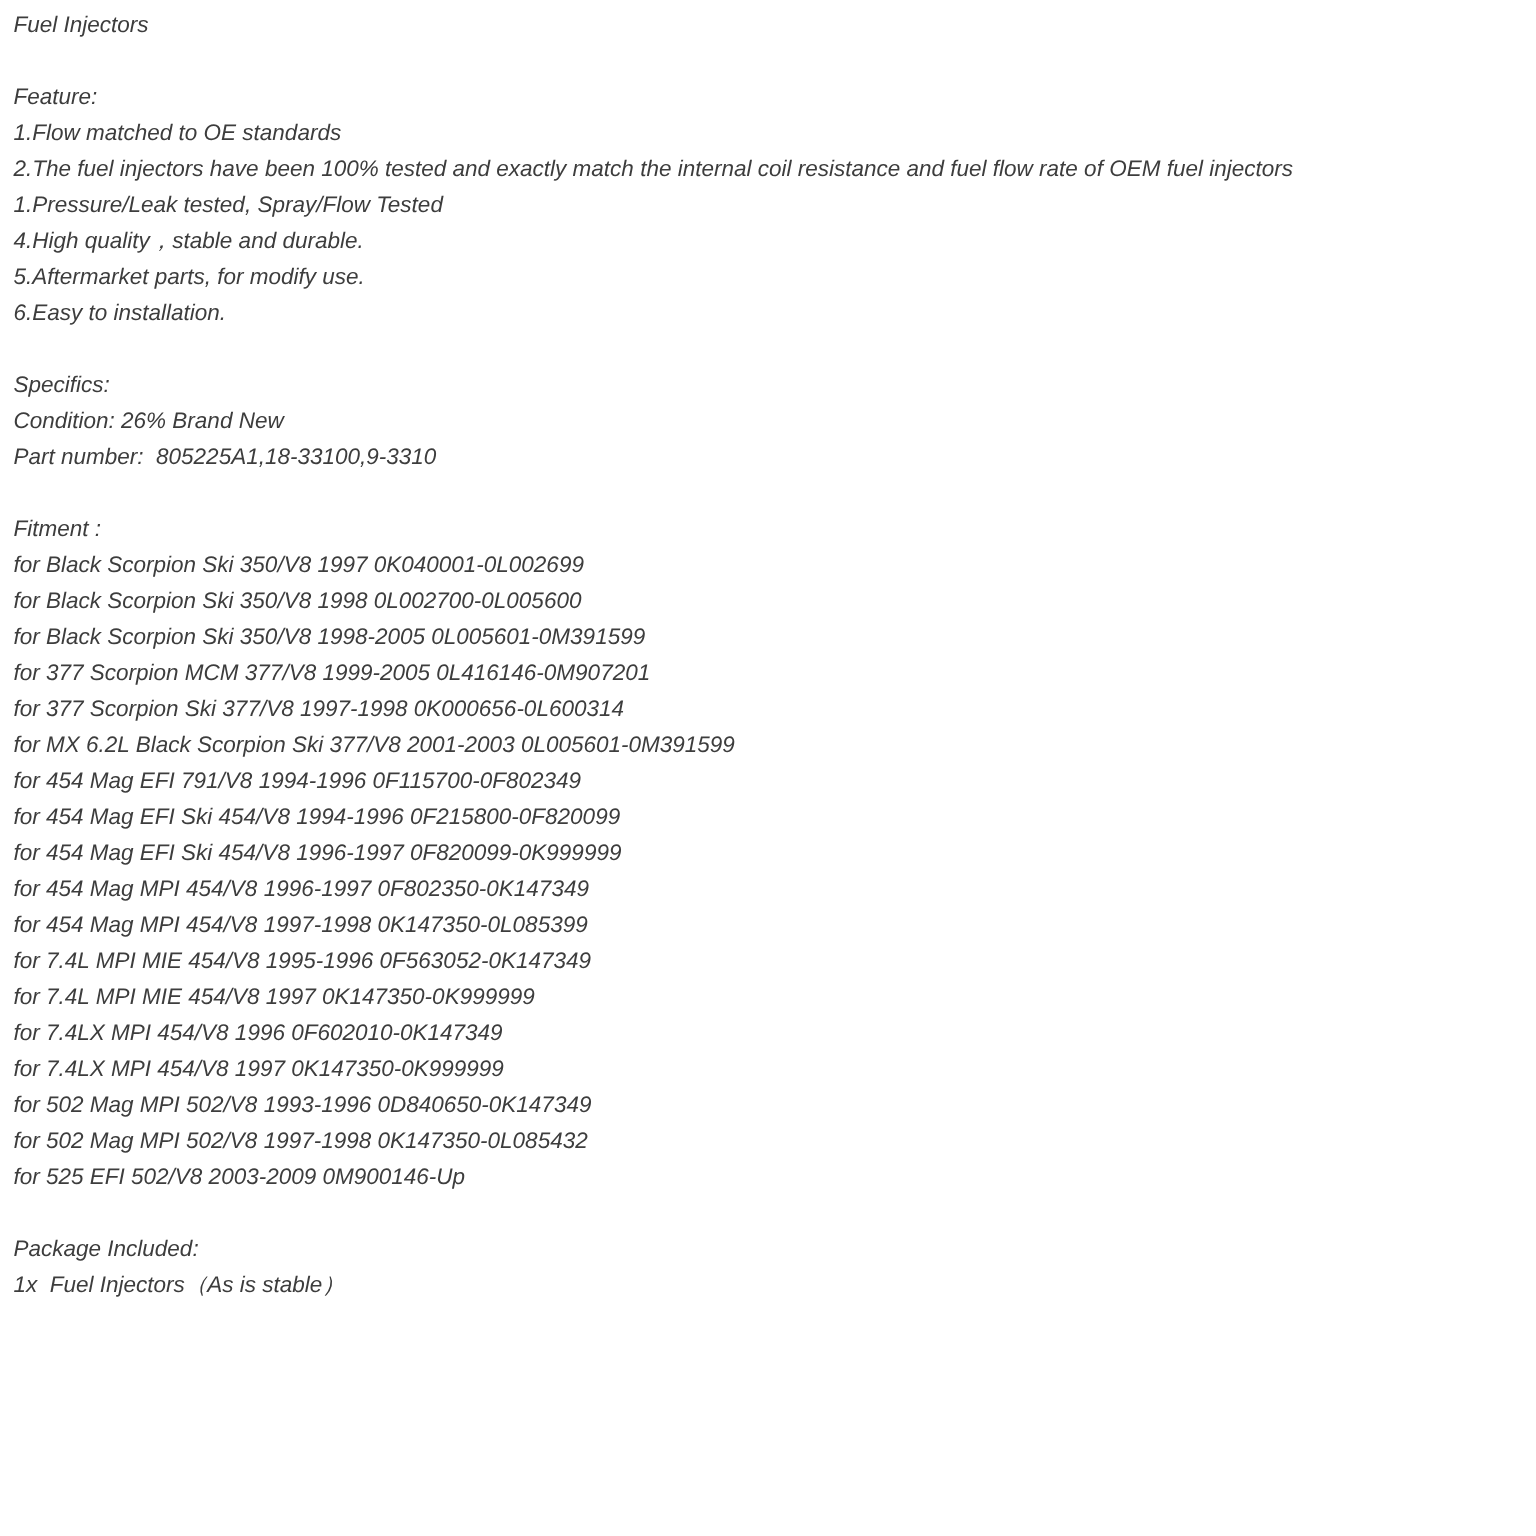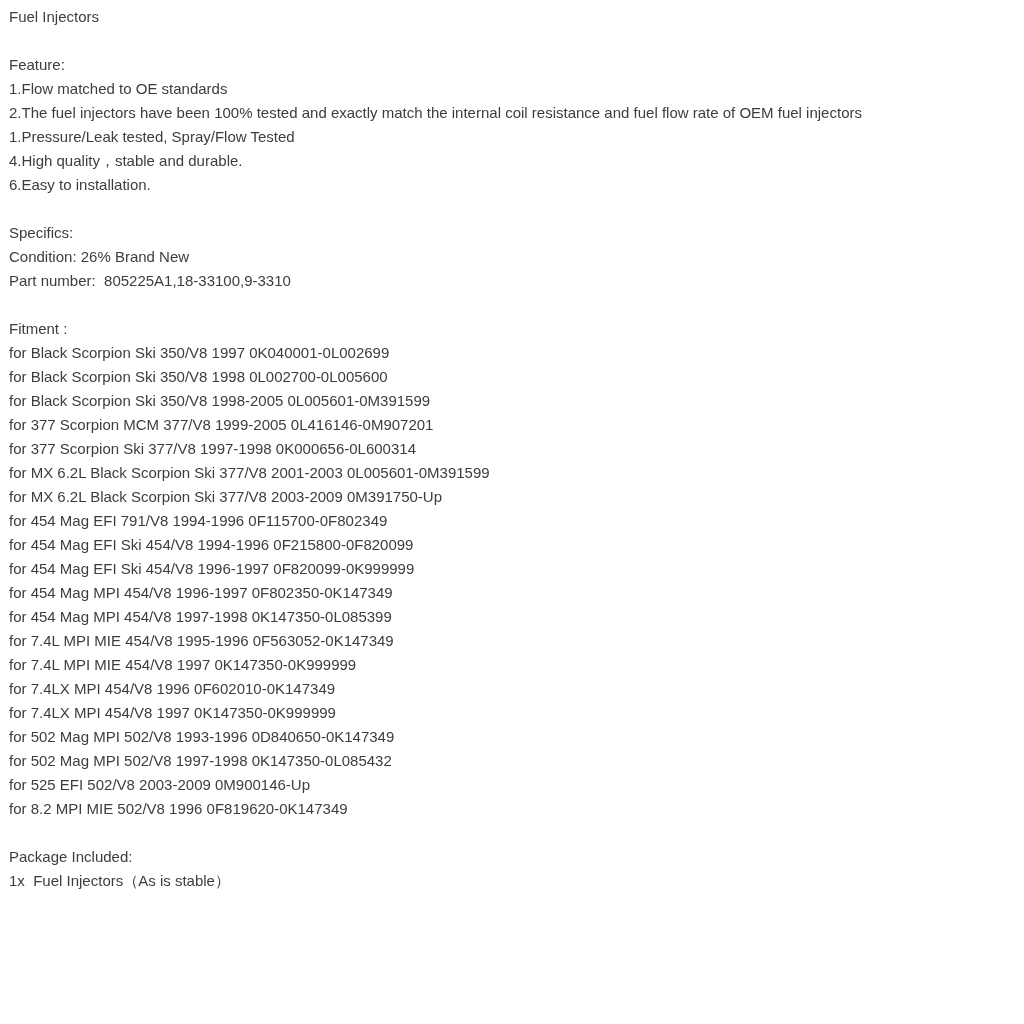--- a/index.html
+++ b/index.html
@@ -17,71 +17,71 @@
     padding: 5px 6px 0 9px;
     background: #ffffff;
   }
   .line {
     font-size: 15px;
     line-height: 24px;
     min-height: 24px;
     white-space: pre-wrap;
     font-weight: 400;
     letter-spacing: 0;
+    font-style: italic;
   }
   .blank { }
 </style>
 </head>
 <body>
 
 <div class="doc">
 
   <p class="line">Fuel Injectors</p>
 
   <p class="line blank"></p>
 
   <p class="line">Feature:</p>
   <div>
       <p class="line">1.Flow matched to OE standards</p>
       <p class="line">2.The fuel injectors have been 100% tested and exactly match the internal coil resistance and fuel flow rate of OEM fuel injectors</p>
       <p class="line">1.Pressure/Leak tested, Spray/Flow Tested</p>
       <p class="line">4.High quality，stable and durable.</p>
+      <p class="line">5.Aftermarket parts, for modify use.</p>
       <p class="line">6.Easy to installation.</p>
     </div>
 
   <p class="line blank"></p>
 
   <p class="line">Specifics:</p>
   <p class="line">Condition: 26% Brand New</p>
   <p class="line">Part number:  805225A1,18-33100,9-3310</p>
 
   <p class="line blank"></p>
 
   <p class="line">Fitment :</p>
   <div>
       <p class="line">for Black Scorpion Ski 350/V8 1997 0K040001-0L002699</p>
       <p class="line">for Black Scorpion Ski 350/V8 1998 0L002700-0L005600</p>
       <p class="line">for Black Scorpion Ski 350/V8 1998-2005 0L005601-0M391599</p>
       <p class="line">for 377 Scorpion MCM 377/V8 1999-2005 0L416146-0M907201</p>
       <p class="line">for 377 Scorpion Ski 377/V8 1997-1998 0K000656-0L600314</p>
       <p class="line">for MX 6.2L Black Scorpion Ski 377/V8 2001-2003 0L005601-0M391599</p>
-      <p class="line">for MX 6.2L Black Scorpion Ski 377/V8 2003-2009 0M391750-Up</p>
       <p class="line">for 454 Mag EFI 791/V8 1994-1996 0F115700-0F802349</p>
       <p class="line">for 454 Mag EFI Ski 454/V8 1994-1996 0F215800-0F820099</p>
       <p class="line">for 454 Mag EFI Ski 454/V8 1996-1997 0F820099-0K999999</p>
       <p class="line">for 454 Mag MPI 454/V8 1996-1997 0F802350-0K147349</p>
       <p class="line">for 454 Mag MPI 454/V8 1997-1998 0K147350-0L085399</p>
       <p class="line">for 7.4L MPI MIE 454/V8 1995-1996 0F563052-0K147349</p>
       <p class="line">for 7.4L MPI MIE 454/V8 1997 0K147350-0K999999</p>
       <p class="line">for 7.4LX MPI 454/V8 1996 0F602010-0K147349</p>
       <p class="line">for 7.4LX MPI 454/V8 1997 0K147350-0K999999</p>
       <p class="line">for 502 Mag MPI 502/V8 1993-1996 0D840650-0K147349</p>
       <p class="line">for 502 Mag MPI 502/V8 1997-1998 0K147350-0L085432</p>
       <p class="line">for 525 EFI 502/V8 2003-2009 0M900146-Up</p>
-      <p class="line">for 8.2 MPI MIE 502/V8 1996 0F819620-0K147349</p>
     </div>
 
   <p class="line blank"></p>
 
   <p class="line">Package Included:</p>
   <p class="line">1x  Fuel Injectors（As is stable）</p>
 
 </div>
 
 </body></html>

